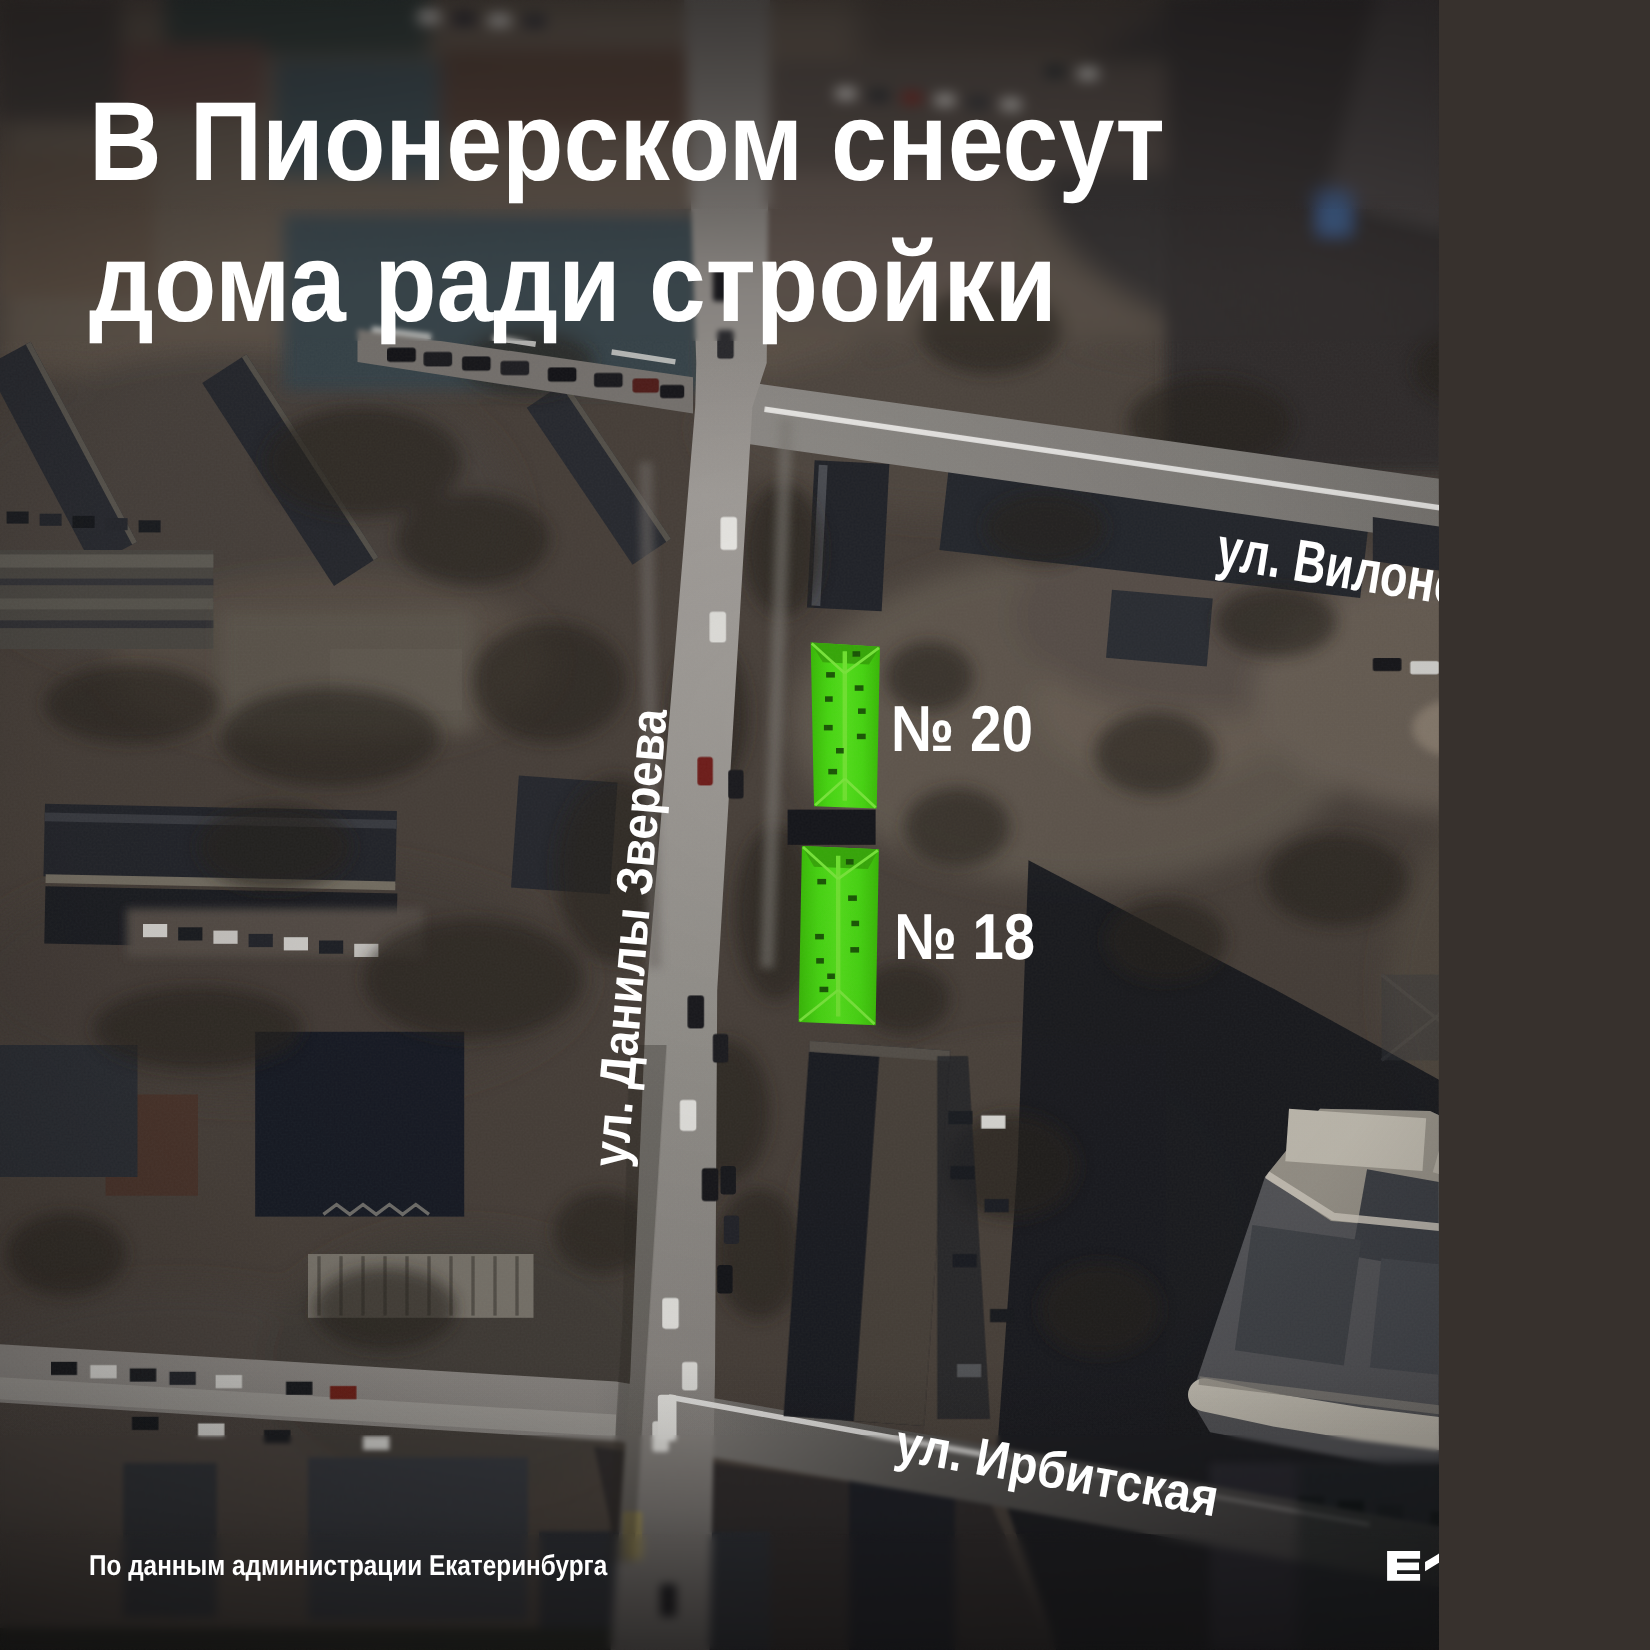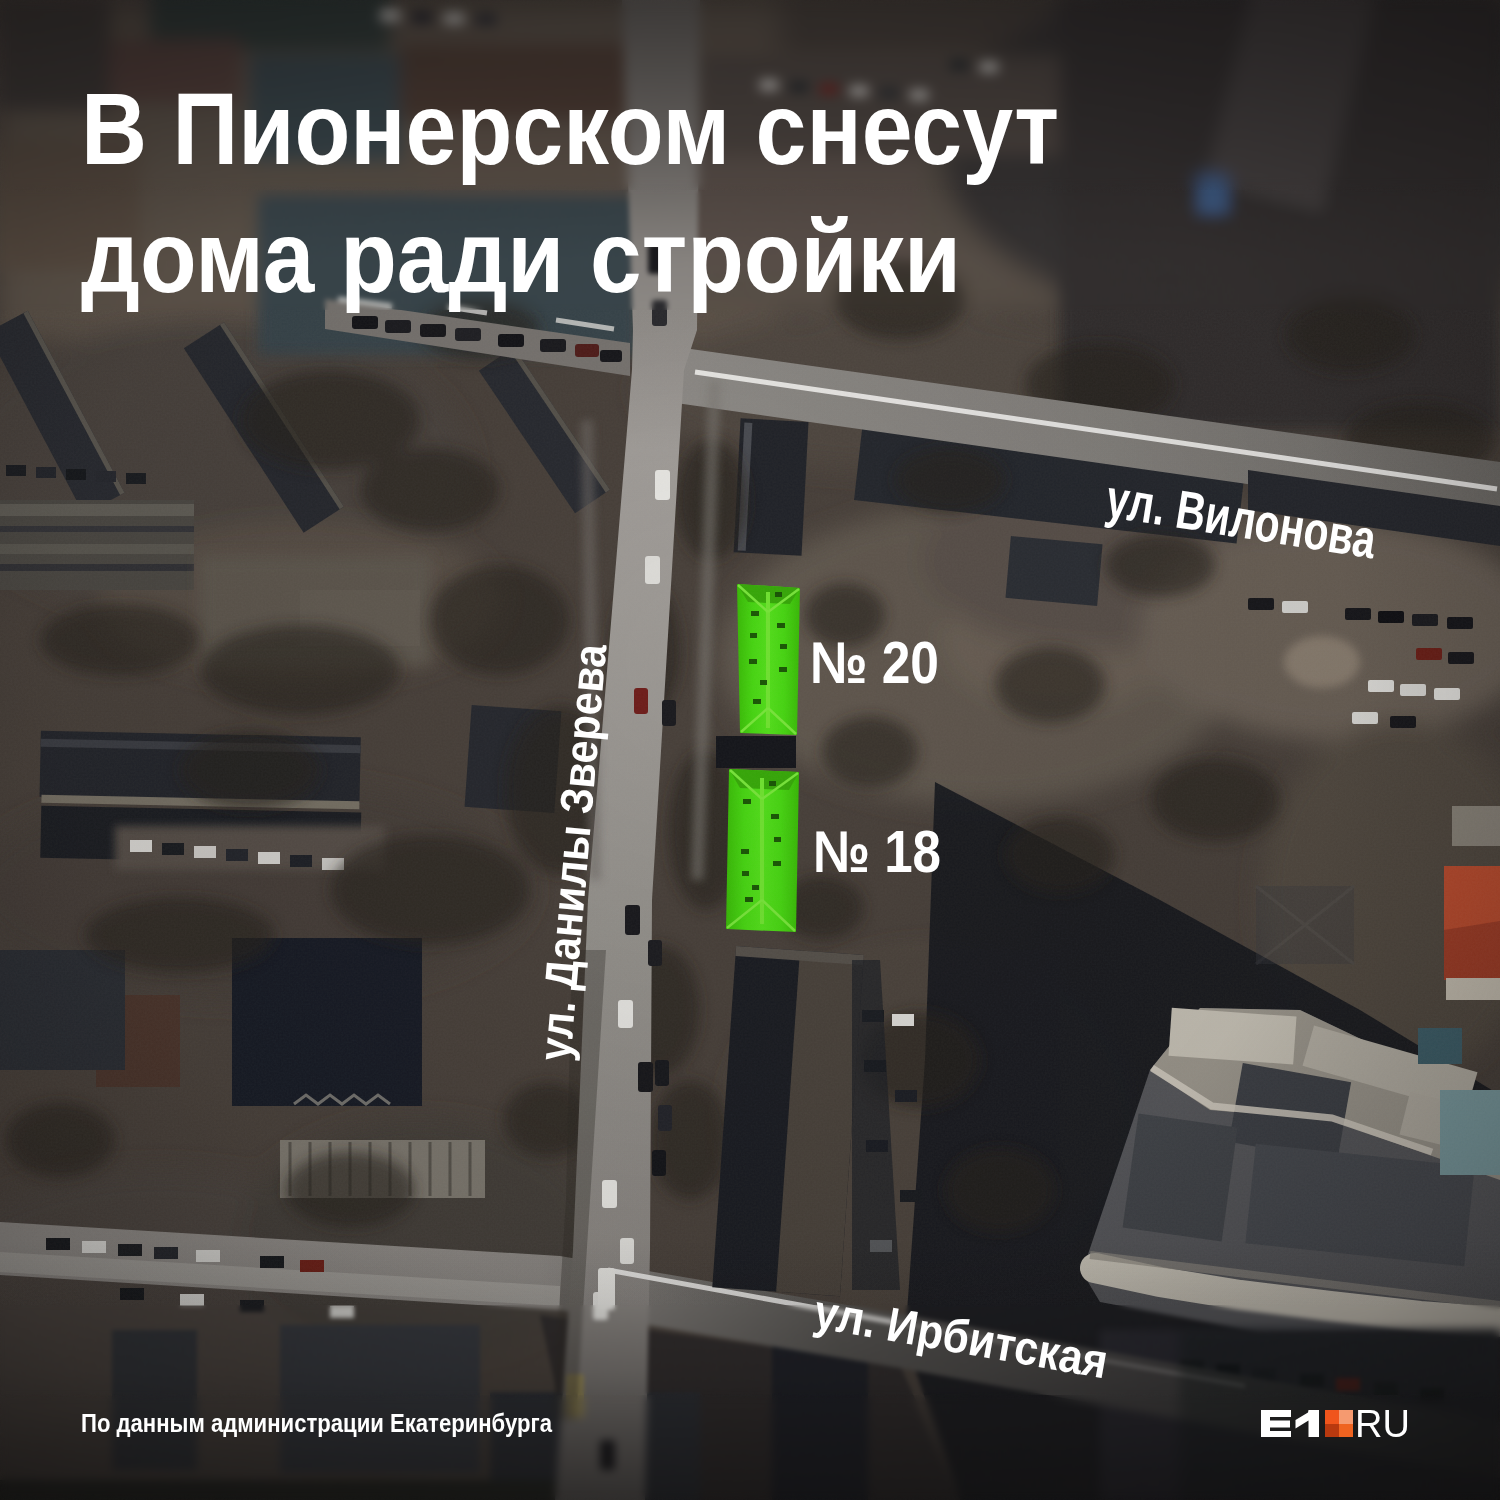--- a/index.html
+++ b/index.html
@@ -1,21 +1,21 @@
 <!DOCTYPE html>
 <html><head>
 <meta charset="utf-8">
 <style>
 html,body{margin:0;padding:0;width:1500px;height:1500px;overflow:hidden;background:#37312d}
 svg{display:block}
 text{font-family:"Liberation Sans",sans-serif;fill:#ffffff}
 </style>
 </head>
 <body>
-<div id="stage" style="position:relative;width:1500px;height:1500px;overflow:hidden">
+<div id="stage" style="position:relative;width:1308px;height:1500px;overflow:hidden">
 <svg width="1500" height="1500" viewBox="0 0 1500 1500" style="position:absolute;left:0;top:0">
 <defs>
 <filter id="b2" x="-20%" y="-20%" width="140%" height="140%">
           <feGaussianBlur stdDeviation="2"></feGaussianBlur>
         </filter>
 <filter id="b4" x="-20%" y="-20%" width="140%" height="140%">
           <feGaussianBlur stdDeviation="4"></feGaussianBlur>
         </filter>
 <filter id="b7" x="-30%" y="-30%" width="160%" height="160%">
           <feGaussianBlur stdDeviation="7"></feGaussianBlur>

